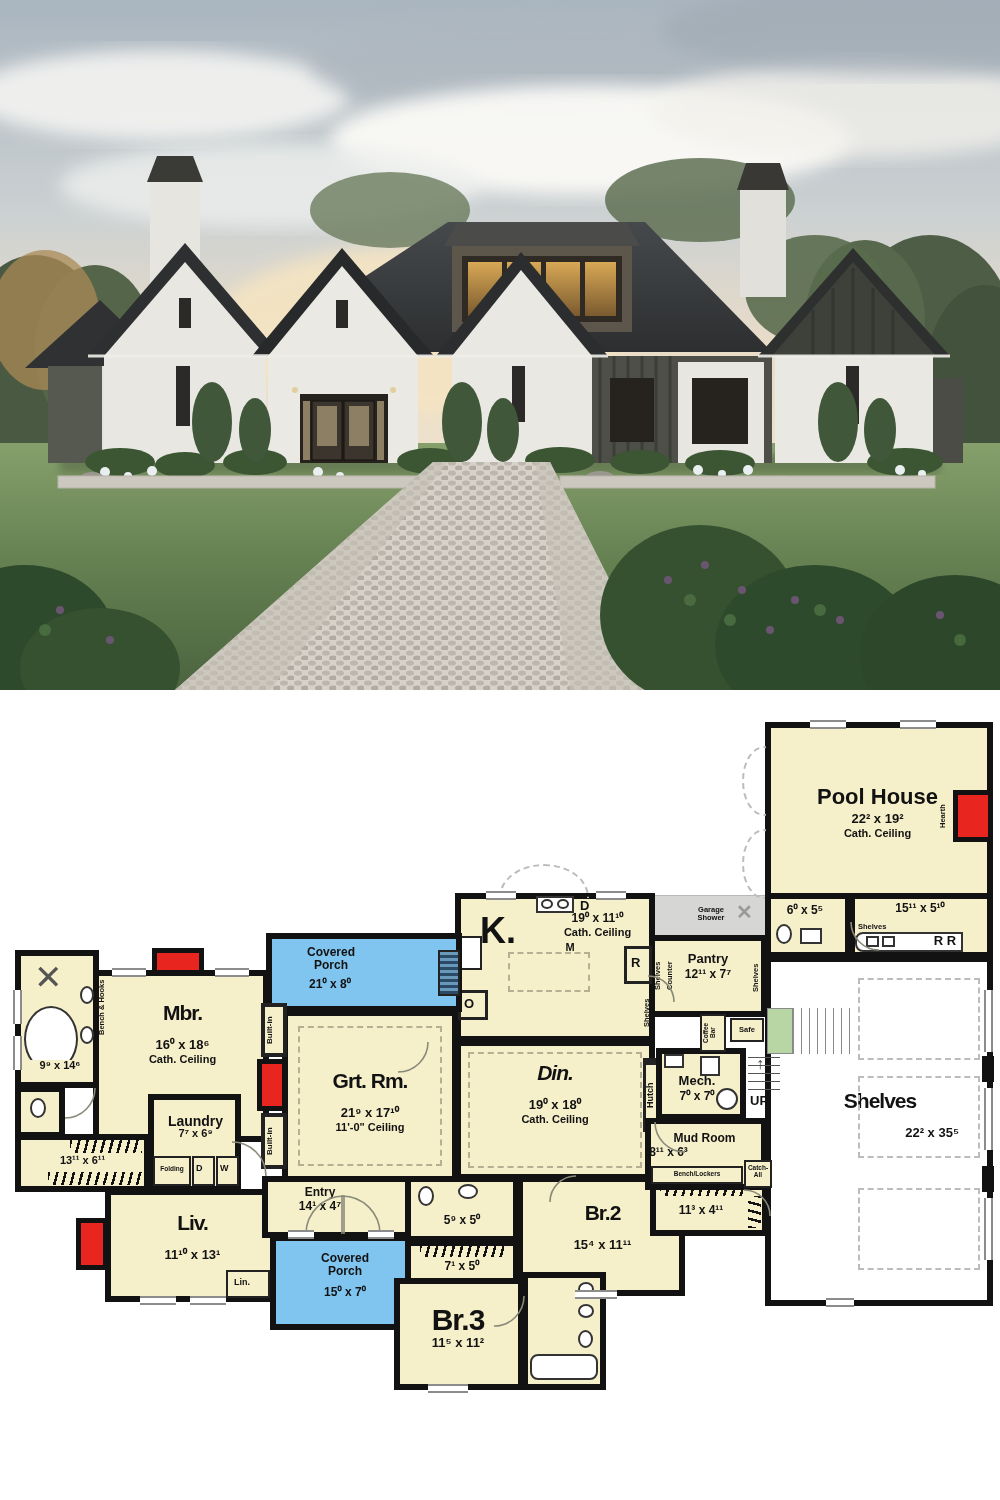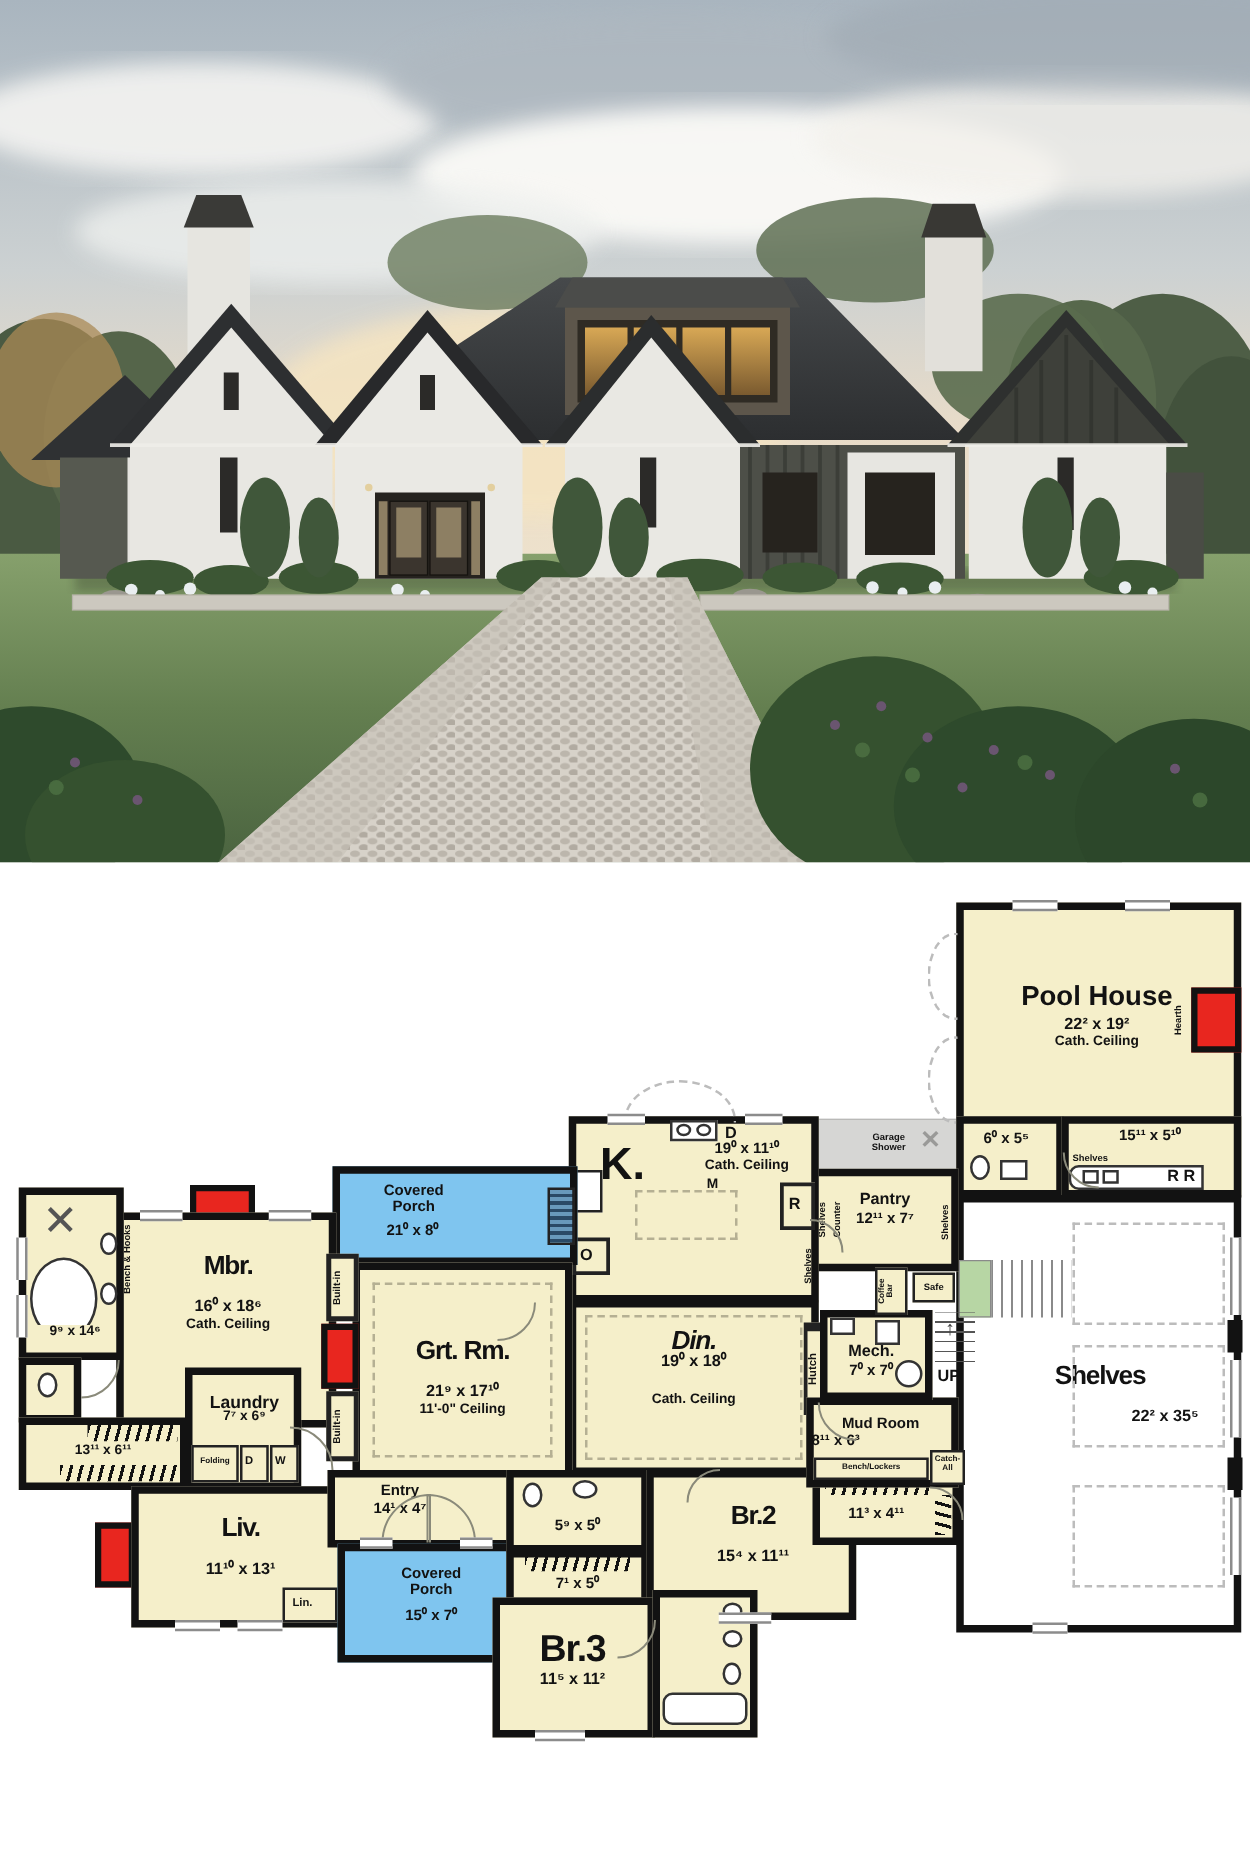--- a/index.html
+++ b/index.html
@@ -328,21 +328,21 @@
     <div class="lbl nm" style="left:464px;top:307px;">O</div>
     <div class="box" style="left:624px;top:256px;width:28px;height:38px;border-width:3px;"></div>
     <div class="lbl nm" style="left:631px;top:266px;">R</div>
     <div class="lbl xs vt" style="left:643px;top:300px;height:46px;">Shelves</div>
     <div class="winh" style="left:486px;top:201px;width:30px;"></div>
     <div class="winh" style="left:596px;top:201px;width:30px;"></div>
 
     <div class="room" style="left:455px;top:350px;width:200px;height:140px;"></div>
     <div class="dashbox" style="left:468px;top:362px;width:174px;height:116px;border-color:#b5b093;"></div>
     <div class="lbl big" style="left:490px;top:372px;width:130px;font-style:italic;">Din.</div>
-    <div class="lbl dims" style="left:490px;top:392px;width:130px;text-align:center;">19⁰ x 18⁰</div>
+    <div class="lbl dims" style="left:490px;top:408px;width:130px;text-align:center;">19⁰ x 18⁰</div>
     <div class="lbl ceil" style="left:490px;top:424px;width:130px;">Cath. Ceiling</div>
     <div class="box" style="left:643px;top:368px;width:18px;height:74px;border-width:3px;border-top-width:7px;border-bottom-width:7px;"></div>
     <div class="lbl sm vt" style="left:646px;top:375px;height:60px;">Hutch</div>
 
     <div class="room porch" style="left:266px;top:243px;width:196px;height:79px;"></div>
     <div class="lbl nm wrap" style="left:296px;top:256px;width:70px;font-size:12px;">Covered Porch</div>
     <div class="lbl dims" style="left:290px;top:288px;width:80px;font-size:12px;">21⁰ x 8⁰</div>
     <div class="lbl sm" style="left:400px;top:288px;font-size:11px;margin-top:47px;">Grill</div>
     <div style="position:absolute;left:438px;top:260px;width:18px;height:42px;background:repeating-linear-gradient(0deg,#2a4a66 0 3px,#6899bb 3px 6px);border:2px solid #222;"></div>
 

